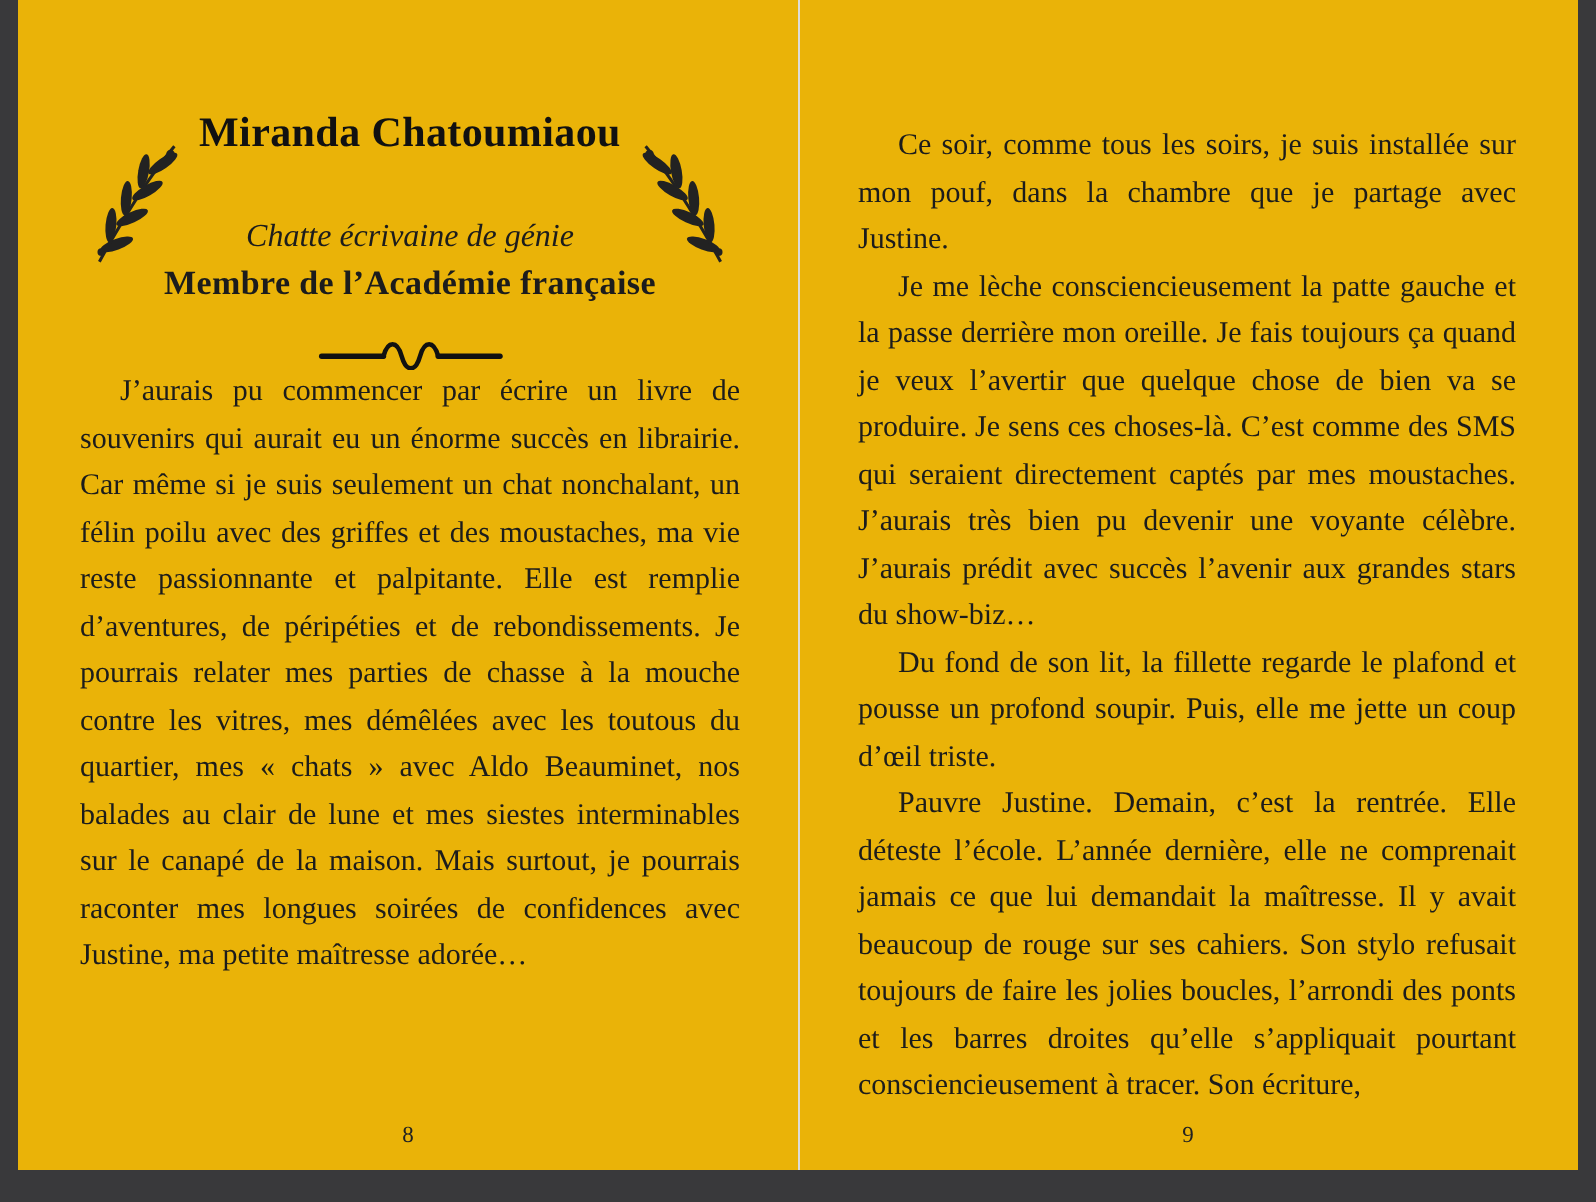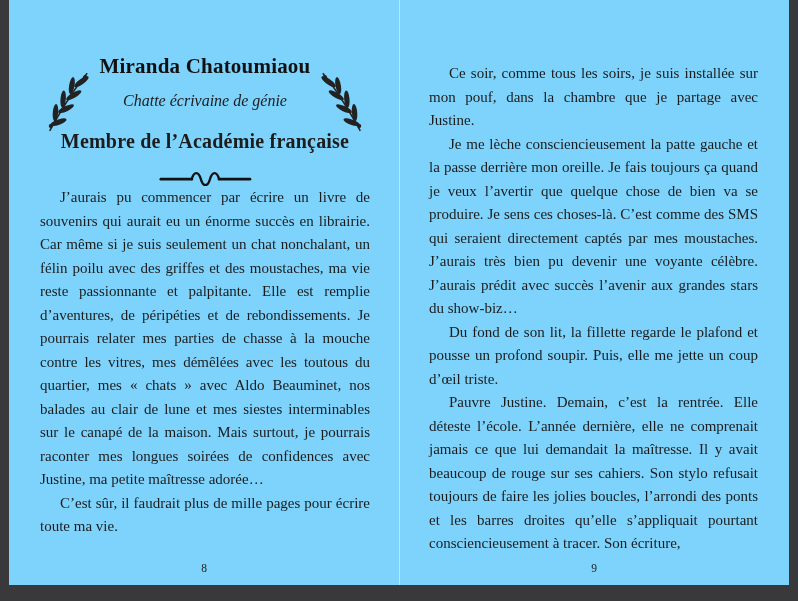--- a/index.html
+++ b/index.html
@@ -8,21 +8,21 @@
     width: 798px; height: 601px;
     box-sizing: border-box;
     background: #39393b;
     padding: 0 9px 16px 9px;
     overflow: hidden;
     font-family: "Liberation Serif", "DejaVu Serif", serif;
   }
   .spread {
     position: relative;
     width: 100%; height: 100%;
-    background: #7dd3fc;
+    background: #eab308;
     display: flex;
   }
   .gutter {
     position: absolute; left: 50%; top: 0; bottom: 0;
     width: 1px; background: #dcdcda;
   }
   .page {
     flex: 1 1 50%;
     position: relative;
     box-sizing: border-box;
@@ -30,22 +30,22 @@
   }
   .page.left  { padding: 0 29px 0 31px; }
   .page.right { padding: 0 31px 0 30px; }
 
   .chapter-header { position: relative; margin-top: 54px; text-align: center; }
   .author-title {
     margin: 0;
     font-size: 21px; font-weight: 700; color: #111;
     letter-spacing: 0.2px;
   }
-  .author-subtitle { margin-top: 13px; font-style: italic; font-size: 16px; font-family: Liberation Serif, serif; }
-  .author-affiliation { margin-top: 20px; font-weight: 700; font-size: 20px; letter-spacing: 0.2px; }
+  .author-subtitle { margin-top: 31px; font-style: italic; font-size: 16px; font-family: Liberation Serif, serif; }
+  .author-affiliation { margin-top: 4px; font-weight: 700; font-size: 17px; letter-spacing: 0.2px; }
 
   .laurel { position: absolute; width: 50px; height: 64px; top: 16px; }
   .laurel.l { left: 2px; }
   .laurel.r { right: 2px; transform: scaleX(-1); }
   .laurel svg { width: 100%; height: 100%; }
 
   .ornament { margin-top: 17px; height: 16px; }
   .ornament svg { height: 16px; }
 
   .page-body {
@@ -114,21 +114,20 @@
           <svg viewBox="0 0 90 14" xmlns="http://www.w3.org/2000/svg">
             <path d="M6,8 H33" stroke="#111" stroke-width="2.4" stroke-linecap="round" fill="none"></path>
             <path d="M33,8 c2,-7 6,-7 8,0 c2,7 6,7 8,0 c2,-7 6,-7 8,0" stroke="#111" stroke-width="2" fill="none" stroke-linecap="round"></path>
             <path d="M57,8 H84" stroke="#111" stroke-width="2.4" stroke-linecap="round" fill="none"></path>
           </svg>
         </div>
       </div>
 
       <div class="page-body">
         <p>J’aurais pu commencer par écrire un livre de souvenirs qui aurait eu un énorme succès en librairie. Car même si je suis seulement un chat nonchalant, un félin poilu avec des griffes et des moustaches, ma vie reste passionnante et palpitante. Elle est remplie d’aventures, de péripéties et de rebondissements. Je pourrais relater mes parties de chasse à la mouche contre les vitres, mes démêlées avec les toutous du quartier, mes « chats » avec Aldo Beauminet, nos balades au clair de lune et mes siestes interminables sur le canapé de la maison. Mais surtout, je pourrais raconter mes longues soirées de confidences avec Justine, ma petite maîtresse adorée…</p>
-        <p>C’est sûr, il faudrait plus de mille pages pour écrire toute ma vie.</p>
       </div>
 
       <div class="page-number">8</div>
     </div>
 
     <div class="page right">
       <div class="page-body">
         <p>Ce soir, comme tous les soirs, je suis installée sur mon pouf, dans la chambre que je partage avec Justine.</p>
         <p>Je me lèche consciencieusement la patte gauche et la passe derrière mon oreille. Je fais toujours ça quand je veux l’avertir que quelque chose de bien va se produire. Je sens ces choses-là. C’est comme des SMS qui seraient directement captés par mes moustaches. J’aurais très bien pu devenir une voyante célèbre. J’aurais prédit avec succès l’avenir aux grandes stars du show-biz…</p>
         <p>Du fond de son lit, la fillette regarde le plafond et pousse un profond soupir. Puis, elle me jette un coup d’œil triste.</p>

